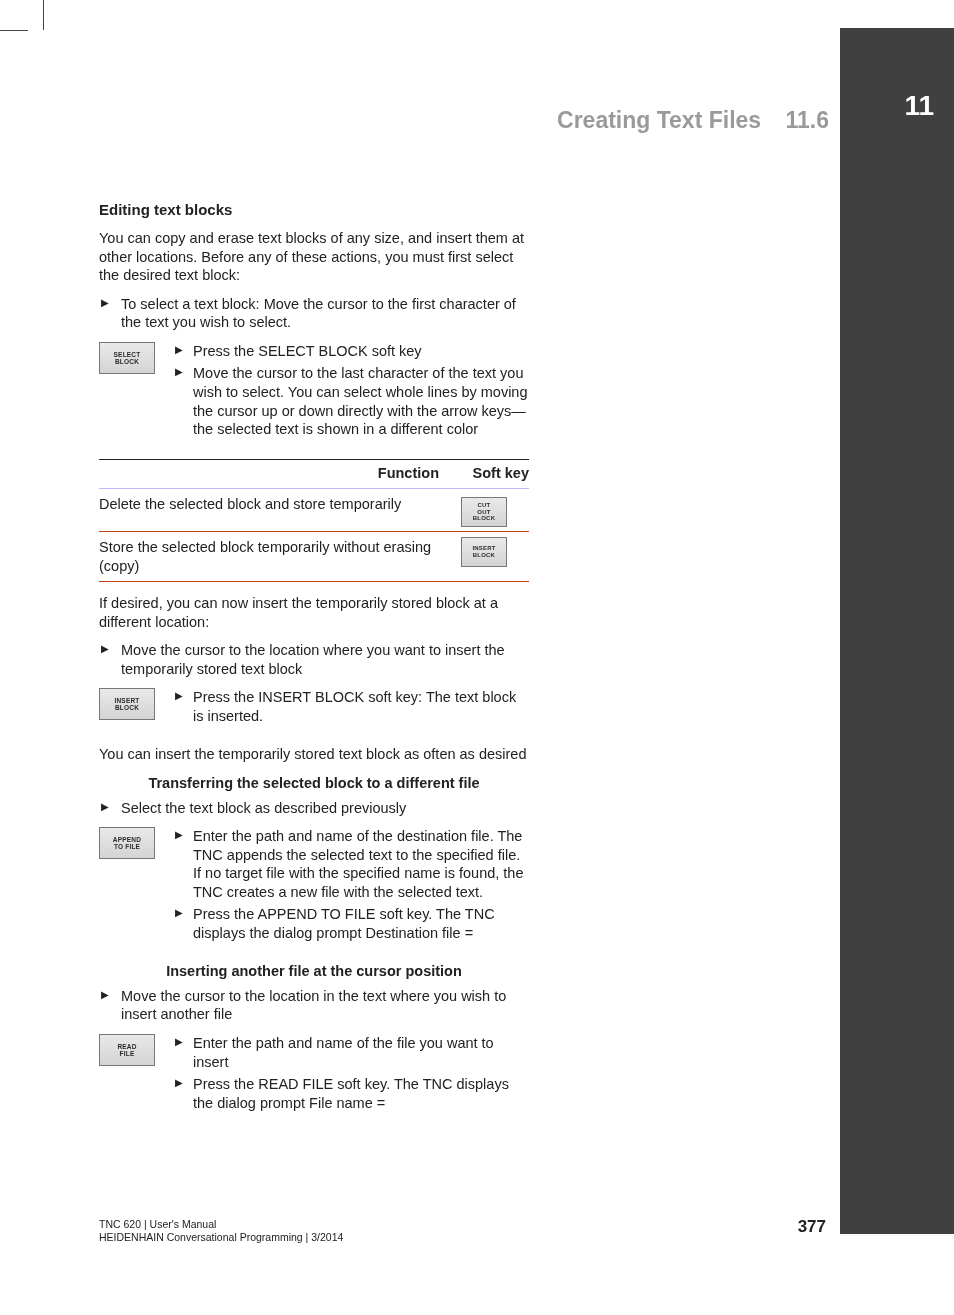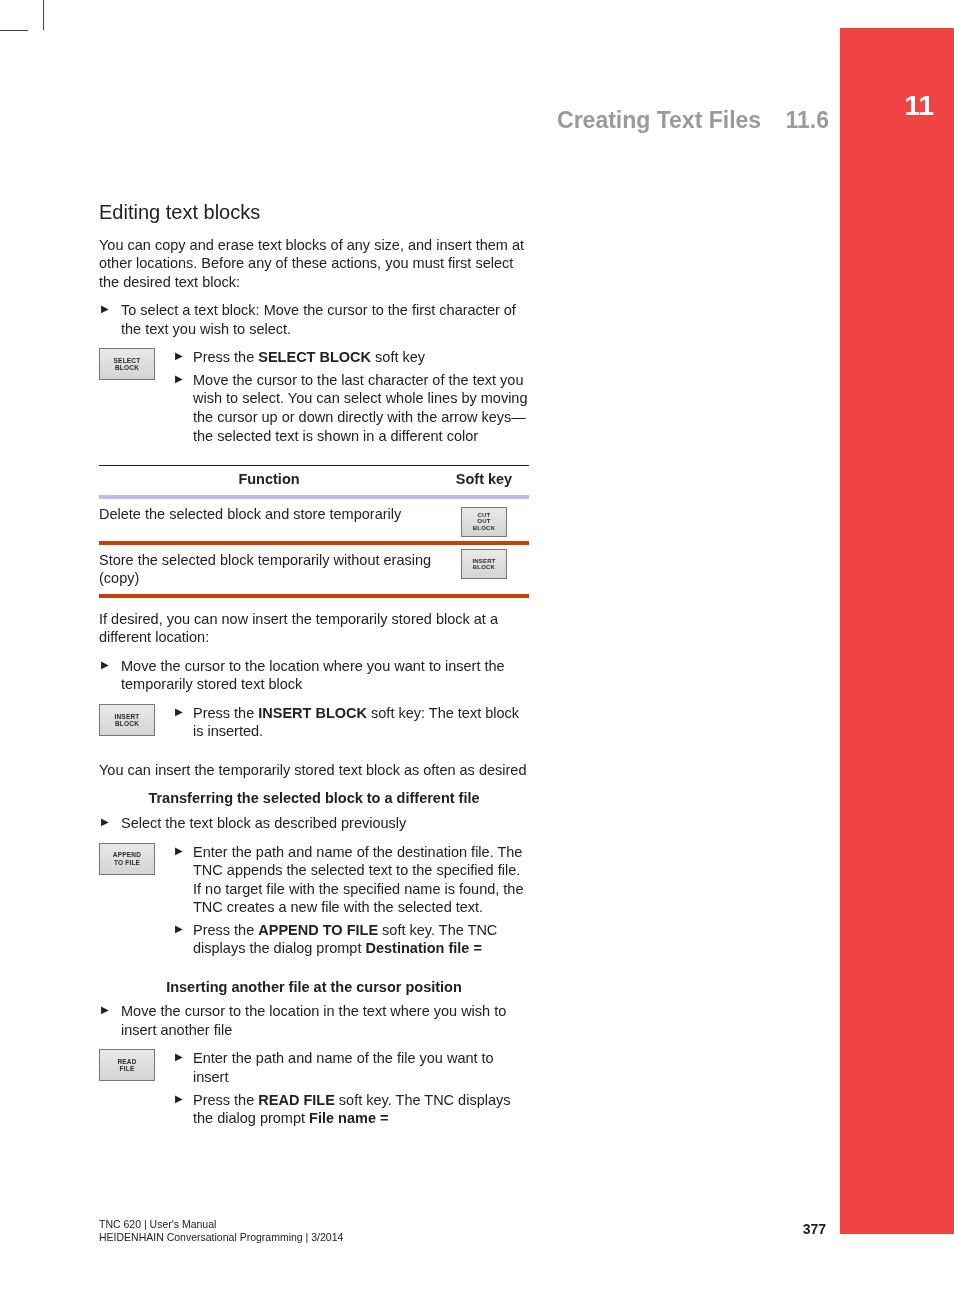--- a/index.html
+++ b/index.html
@@ -31,21 +31,21 @@
     width: 28px;
     height: 0;
     border-top: 1px solid #444;
   }
   .green-tab {
     position: absolute;
     right: 0;
     top: 28px;
     width: 114px;
     height: 1206px;
-    background: #ef4444;
+    background: #404040;
   }
   .chapter-number {
     position: absolute;
     right: 20px;
     top: 62px;
     color: #fff;
     font-weight: bold;
     font-size: 28px;
   }
   .running-head {
@@ -61,22 +61,22 @@
   }
   .content {
     position: absolute;
     left: 99px;
     top: 200px;
     width: 430px;
     font-size: 14.5px;
     line-height: 1.28;
   }
   h2.section {
-    font-size: 20px;
-    font-weight: normal;
+    font-size: 15px;
+    font-weight: bold;
     margin: 0 0 10px 0;
   }
   p {
     margin: 0 0 10px 0;
   }
   ul.arrow {
     list-style: none;
     margin: 0 0 10px 0;
     padding: 0;
   }
@@ -130,62 +130,62 @@
   .key-text ul.arrow > li {
     padding-left: 20px;
   }
   table.func {
     width: 100%;
     border-collapse: collapse;
     margin: 6px 0 12px 0;
     font-size: 14.5px;
   }
   table.func th {
-    text-align: center;
+    text-align: right;
     font-weight: bold;
     padding: 4px 0 6px 0;
-    border-bottom: 4px solid #c4b5fd;
+    border-bottom: 1px solid #c4b5fd;
     border-top: 1px solid #222;
   }
   table.func td {
     padding: 6px 0;
-    border-bottom: 4px solid #c2410c;
+    border-bottom: 1px solid #c2410c;
     vertical-align: top;
   }
   table.func td.keycell {
     width: 90px;
     text-align: center;
     padding: 4px 0;
   }
   table.func td.keycell .softkey {
     display: inline-flex;
     margin: 0;
   }
   .subhead {
     font-weight: bold;
     margin: 10px 0 6px 0;
     text-align: center;
   }
   strong.inline {
-    font-weight: bold;
+    font-weight: normal;
   }
   .footer-left {
     position: absolute;
     left: 99px;
     bottom: 70px;
     font-size: 10.5px;
     line-height: 1.3;
     color: #222;
   }
   .footer-page {
     position: absolute;
     right: 128px;
     bottom: 78px;
     font-weight: bold;
-    font-size: 14px;
+    font-size: 17px;
     color: #222;
   }
 </style>
 </head>
 <body>
 
 <div class="page">
   <div class="crop-v"></div>
   <div class="crop-h"></div>
 

